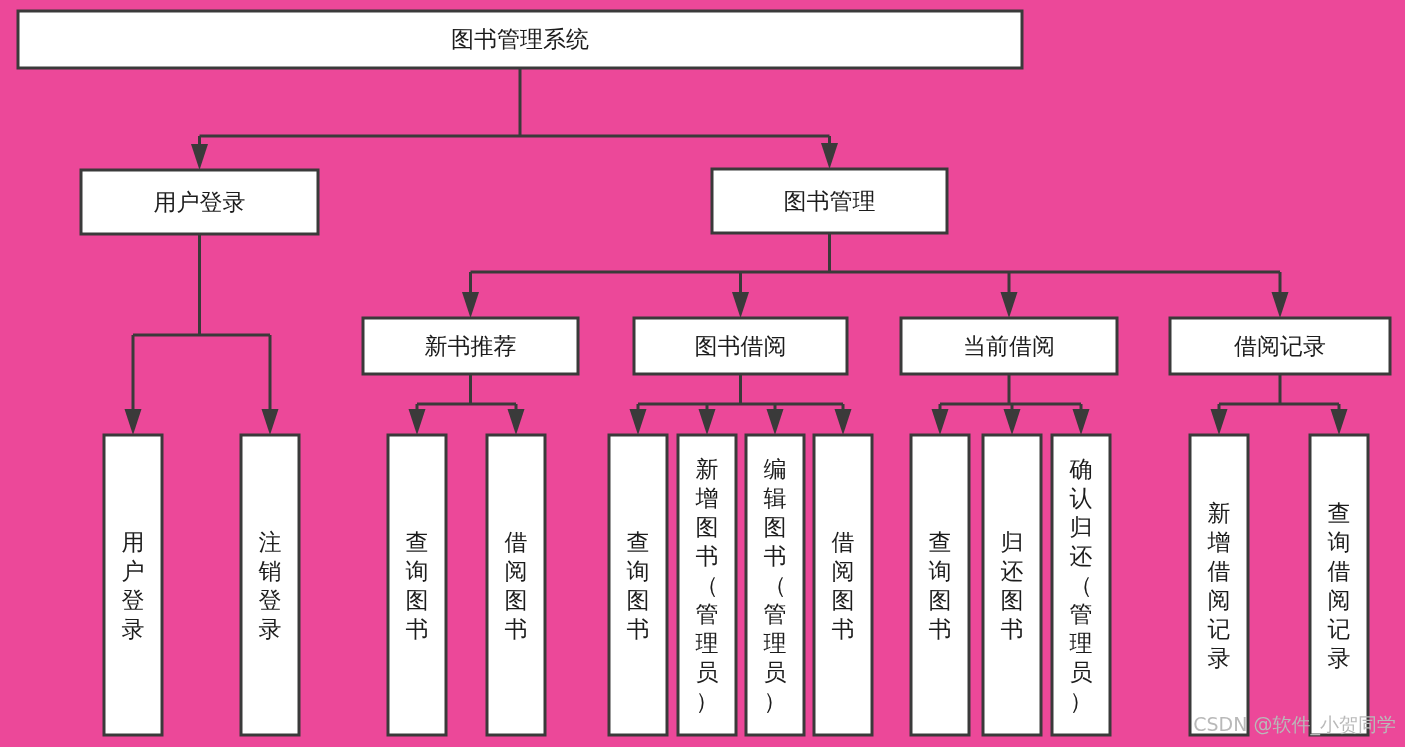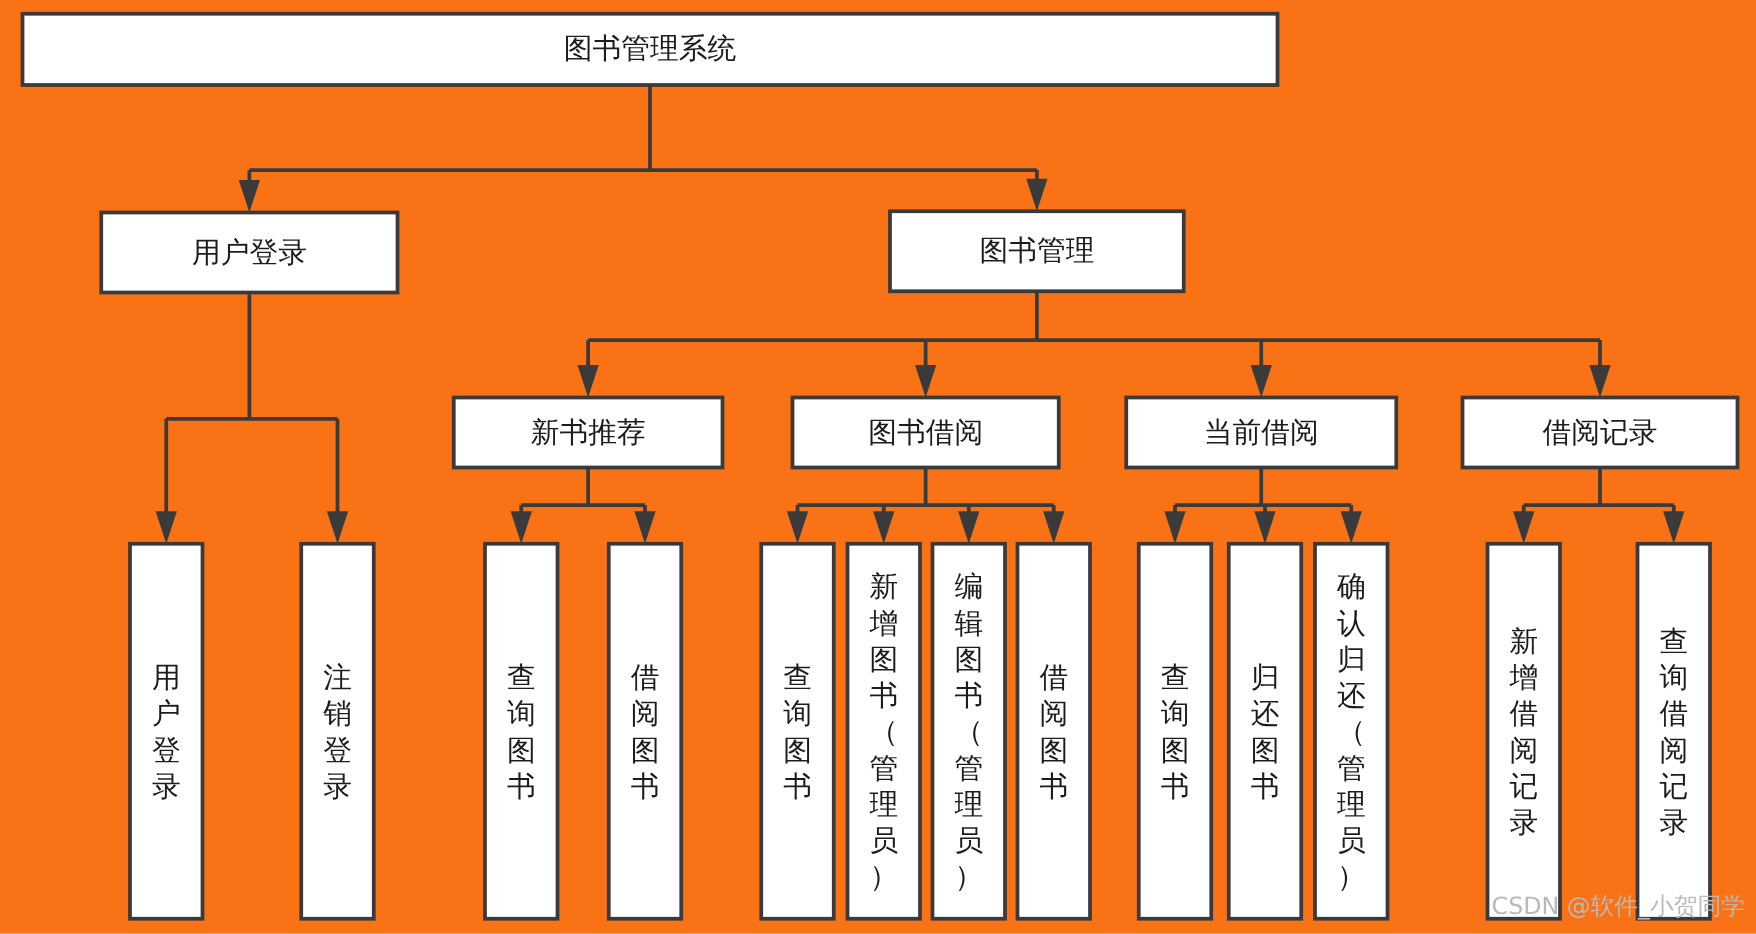--- a/index.html
+++ b/index.html
@@ -8,21 +8,21 @@
     padding: 0;
     background: #ffffff;
   }
   body {
     font-family: "DejaVu Sans", "Liberation Sans", sans-serif;
   }
   #diagram-root {
     position: relative;
     width: 1405px;
     height: 747px;
-    background: #f97316;
+    background: #ec4899;
     overflow: hidden;
   }
   svg.diagram-canvas {
     position: absolute;
     left: 0;
     top: 0;
     width: 1405px;
     height: 747px;
     display: block;
   }

